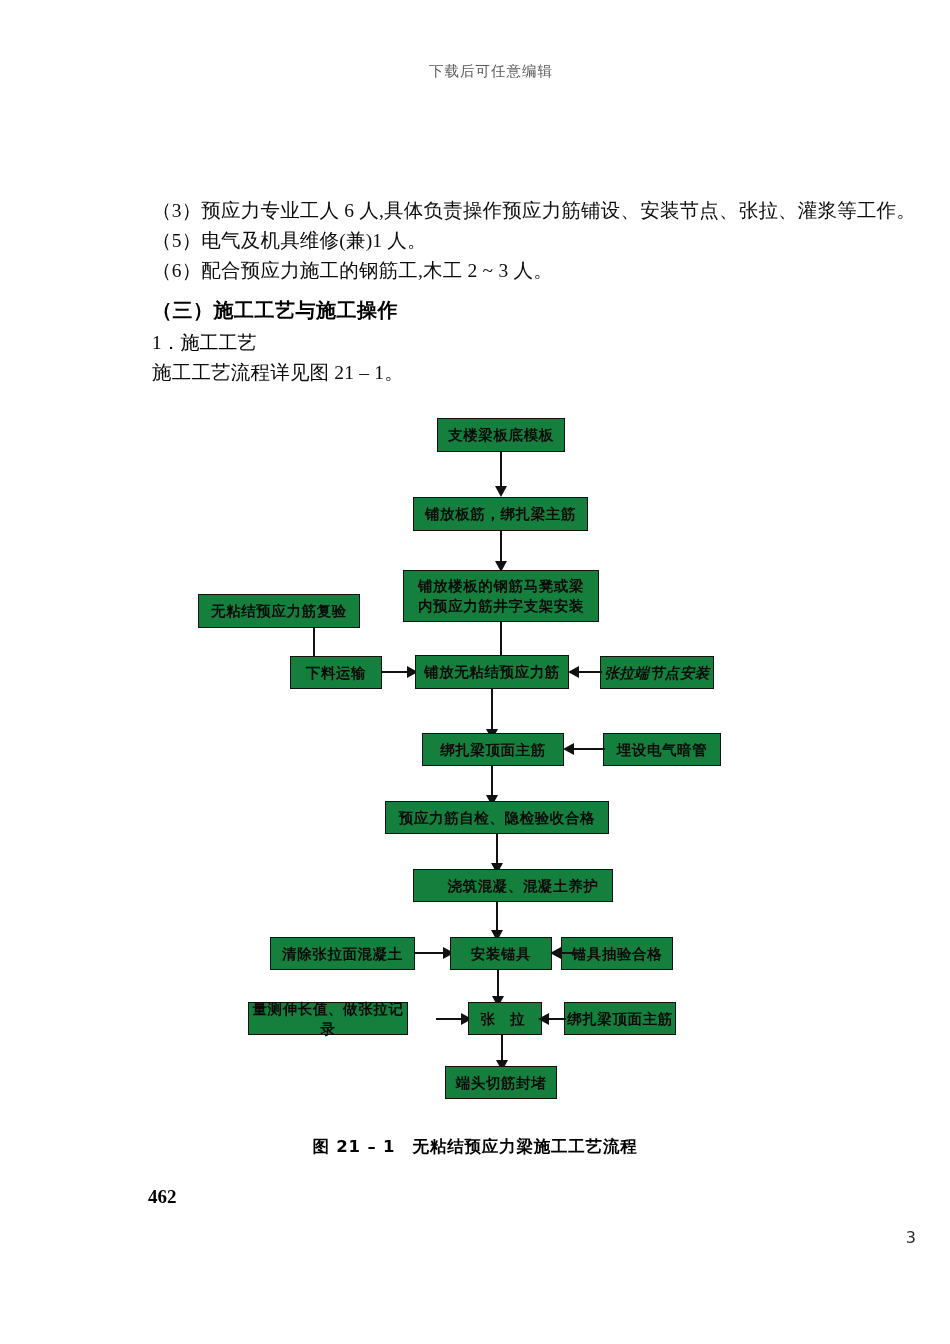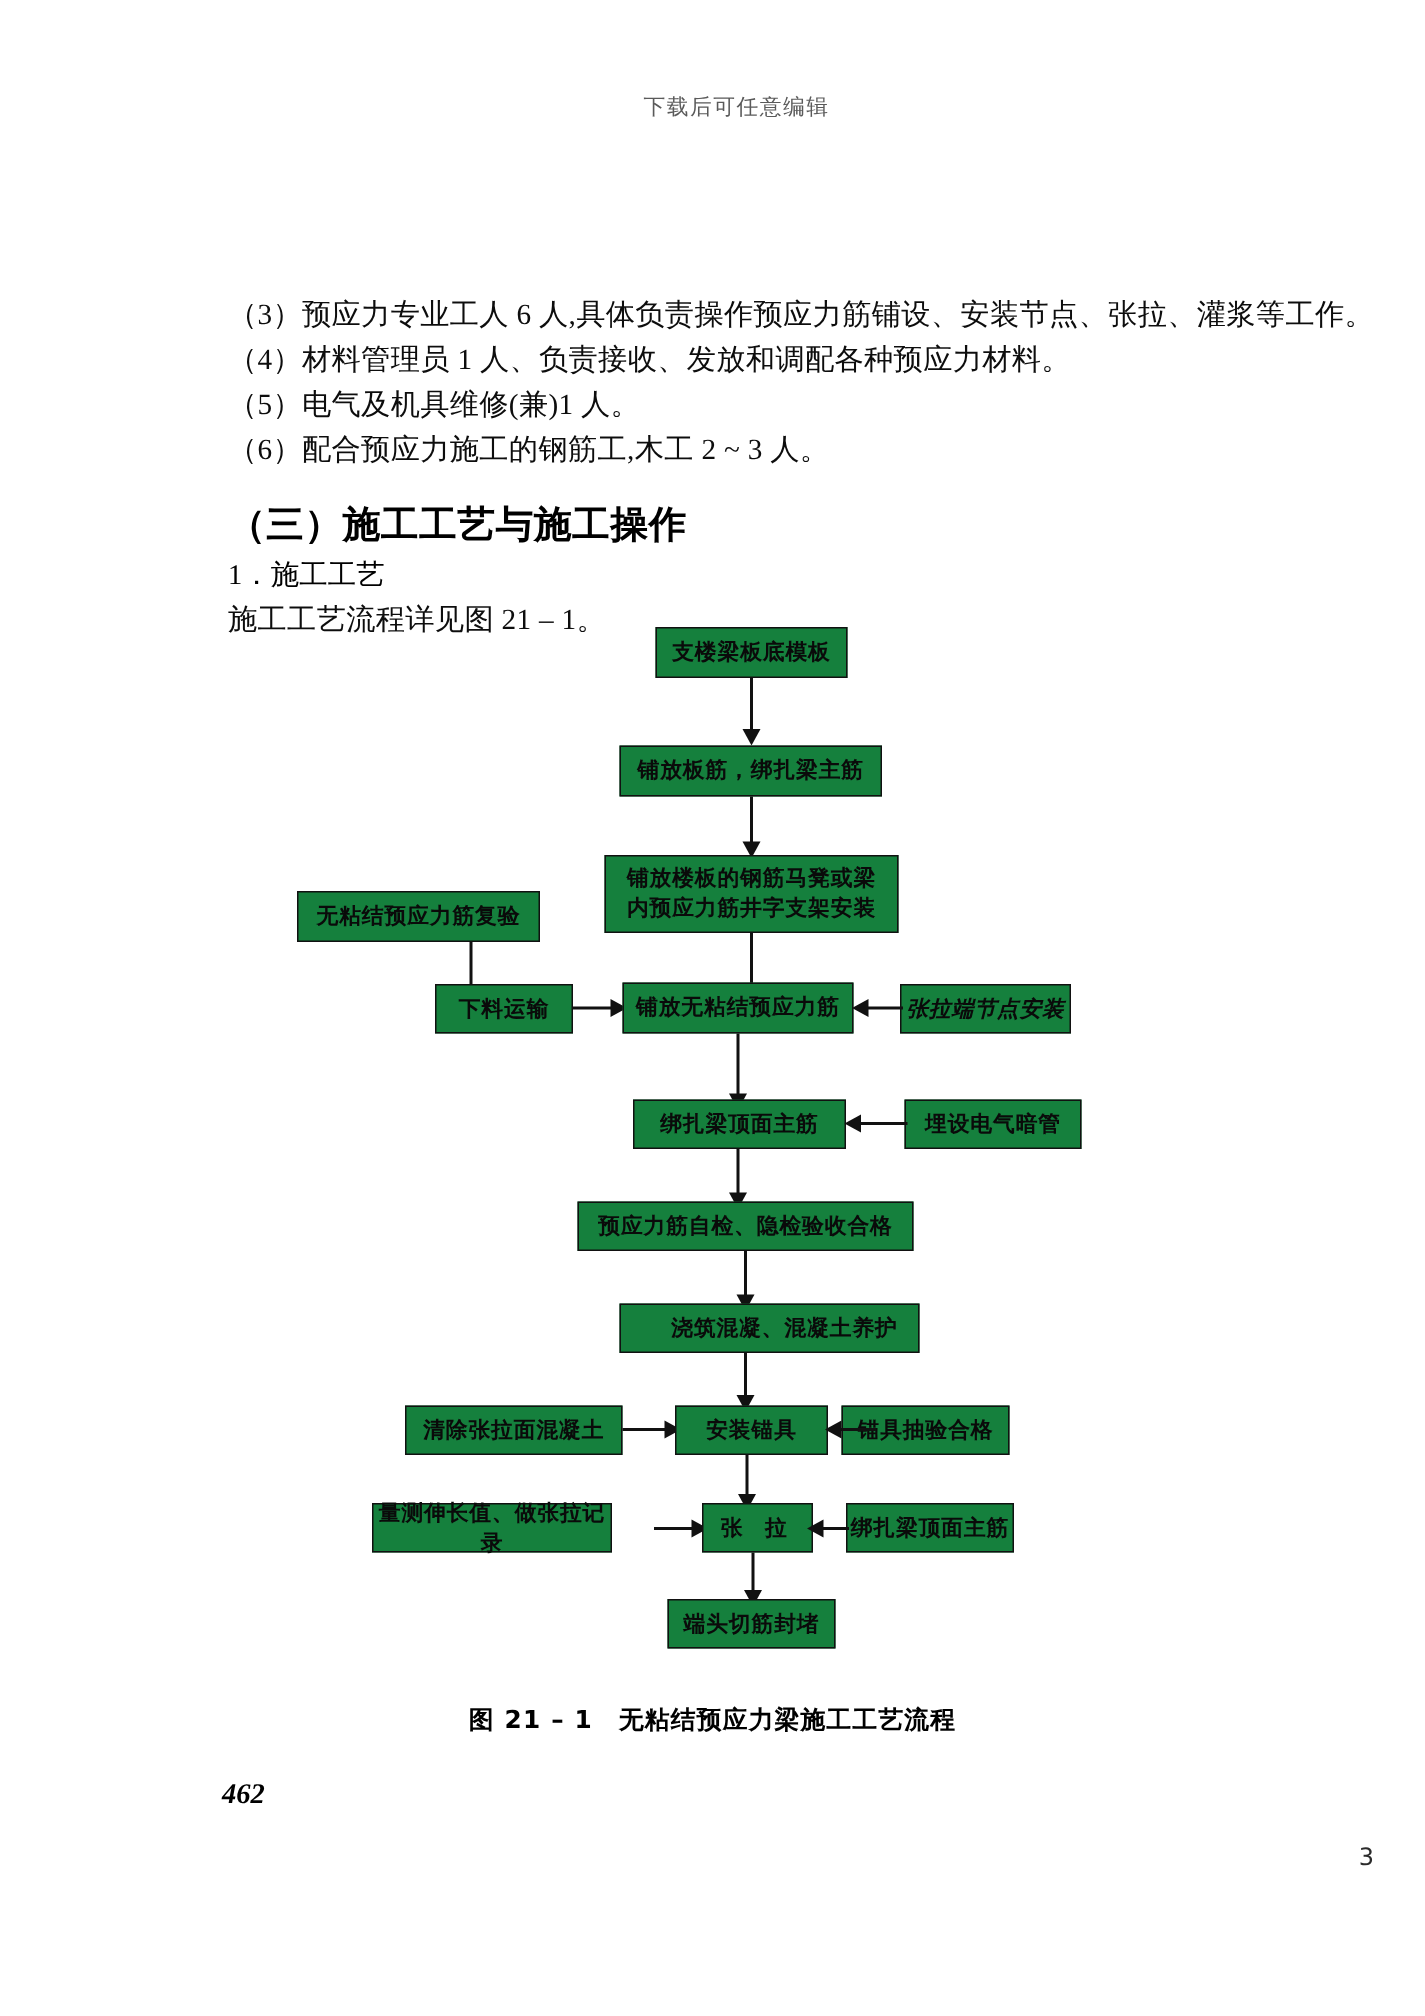--- a/index.html
+++ b/index.html
@@ -38,26 +38,26 @@
     width: 700px;
   }
   .para {
     font-size: 19.5px;
     line-height: 30px;
     letter-spacing: 0.2px;
     white-space: nowrap;
     color: #0d0d0d;
   }
   .section-heading {
-    font-size: 25px;
+    font-size: 20px;
     font-weight: bold;
     line-height: 32px;
     letter-spacing: 0.5px;
     white-space: nowrap;
-    margin-top: 19px;
+    margin-top: 8px;
     font-family: Liberation Serif, serif;
   }
   .sub-heading {
     font-size: 19px;
     line-height: 30px;
     white-space: nowrap;
     margin-top: 2px;
   }
 
   
@@ -131,40 +131,38 @@
     font-family: "DejaVu Sans", "Liberation Sans", sans-serif;
   }
 
   
   .book-page-num {
     position: absolute;
     left: 148px;
     top: 1186px;
     font-size: 19px;
     font-weight: bold;
-    font-style: italic;
     font-family: "Liberation Serif", "DejaVu Serif", serif;
   }
   .doc-page-num {
     position: absolute;
     right: 34px;
     top: 1228px;
     font-size: 16px;
     color: #2b2b2b;
     font-family: "DejaVu Sans", "Liberation Sans", sans-serif;
   }
 </style>
 </head>
 <body>
 
 <div class="page-header">下载后可任意编辑</div>
 
 <div class="body-text">
   <div class="para">（3）预应力专业工人 6 人,具体负责操作预应力筋铺设、安装节点、张拉、灌浆等工作。</div>
-  <div class="para">（4）材料管理员 1 人、负责接收、发放和调配各种预应力材料。</div>
   <div class="para">（5）电气及机具维修(兼)1 人。</div>
   <div class="para">（6）配合预应力施工的钢筋工,木工 2 ~ 3 人。</div>
   <div class="section-heading">（三）施工工艺与施工操作</div>
   <div class="sub-heading">1．施工工艺</div>
   <div class="para">施工工艺流程详见图 21 – 1。</div>
 </div>
 
 <div class="flowchart">
 
   <div class="node" style="left:437px; top:418px; width:128px; height:34px;">支楼梁板底模板</div>

